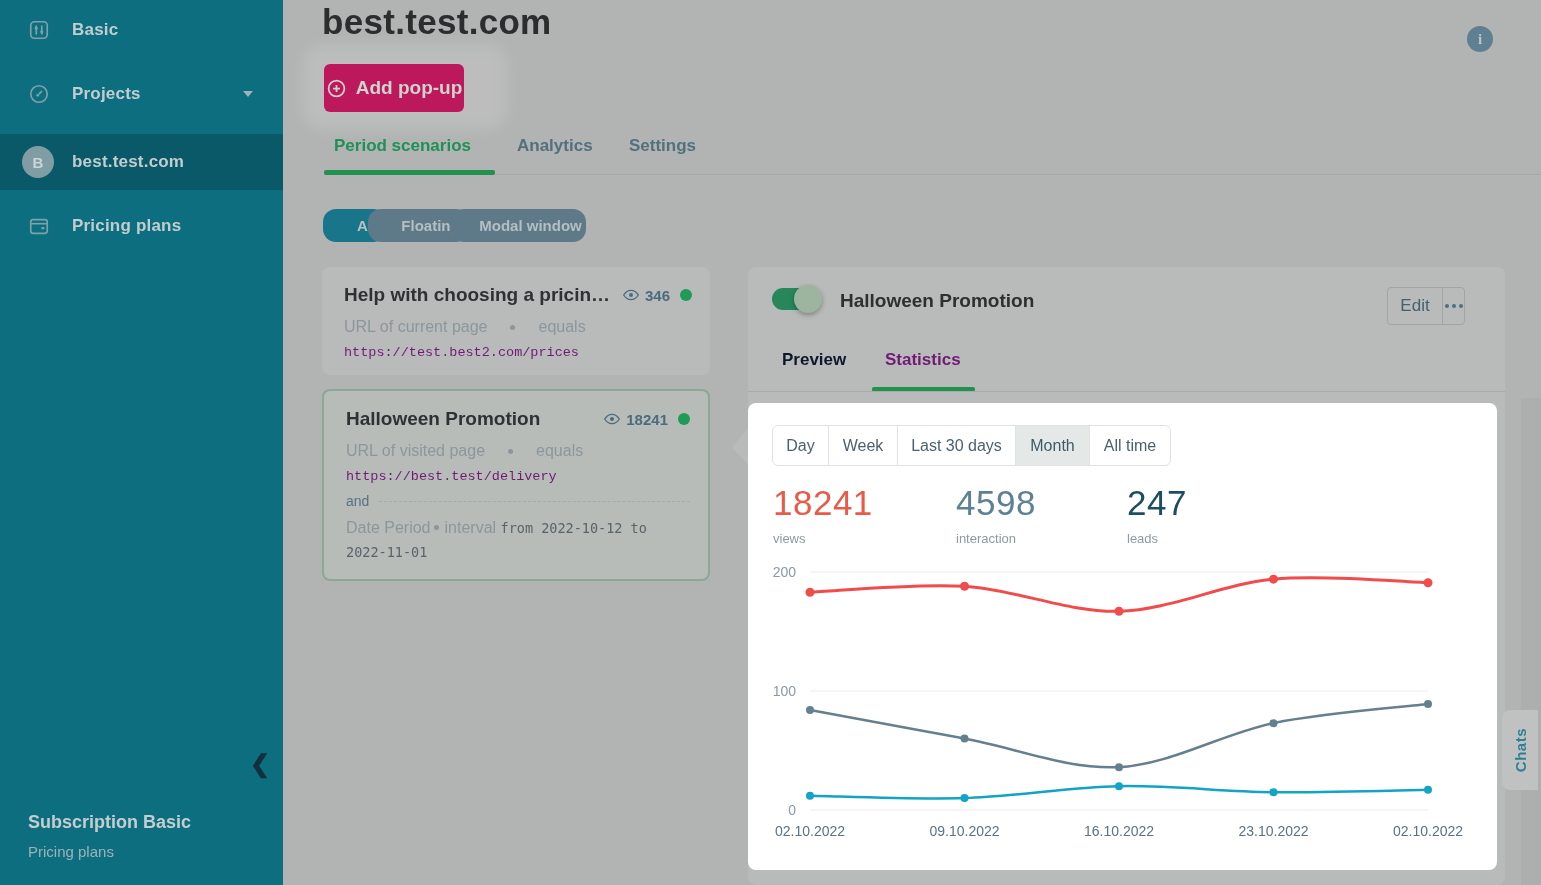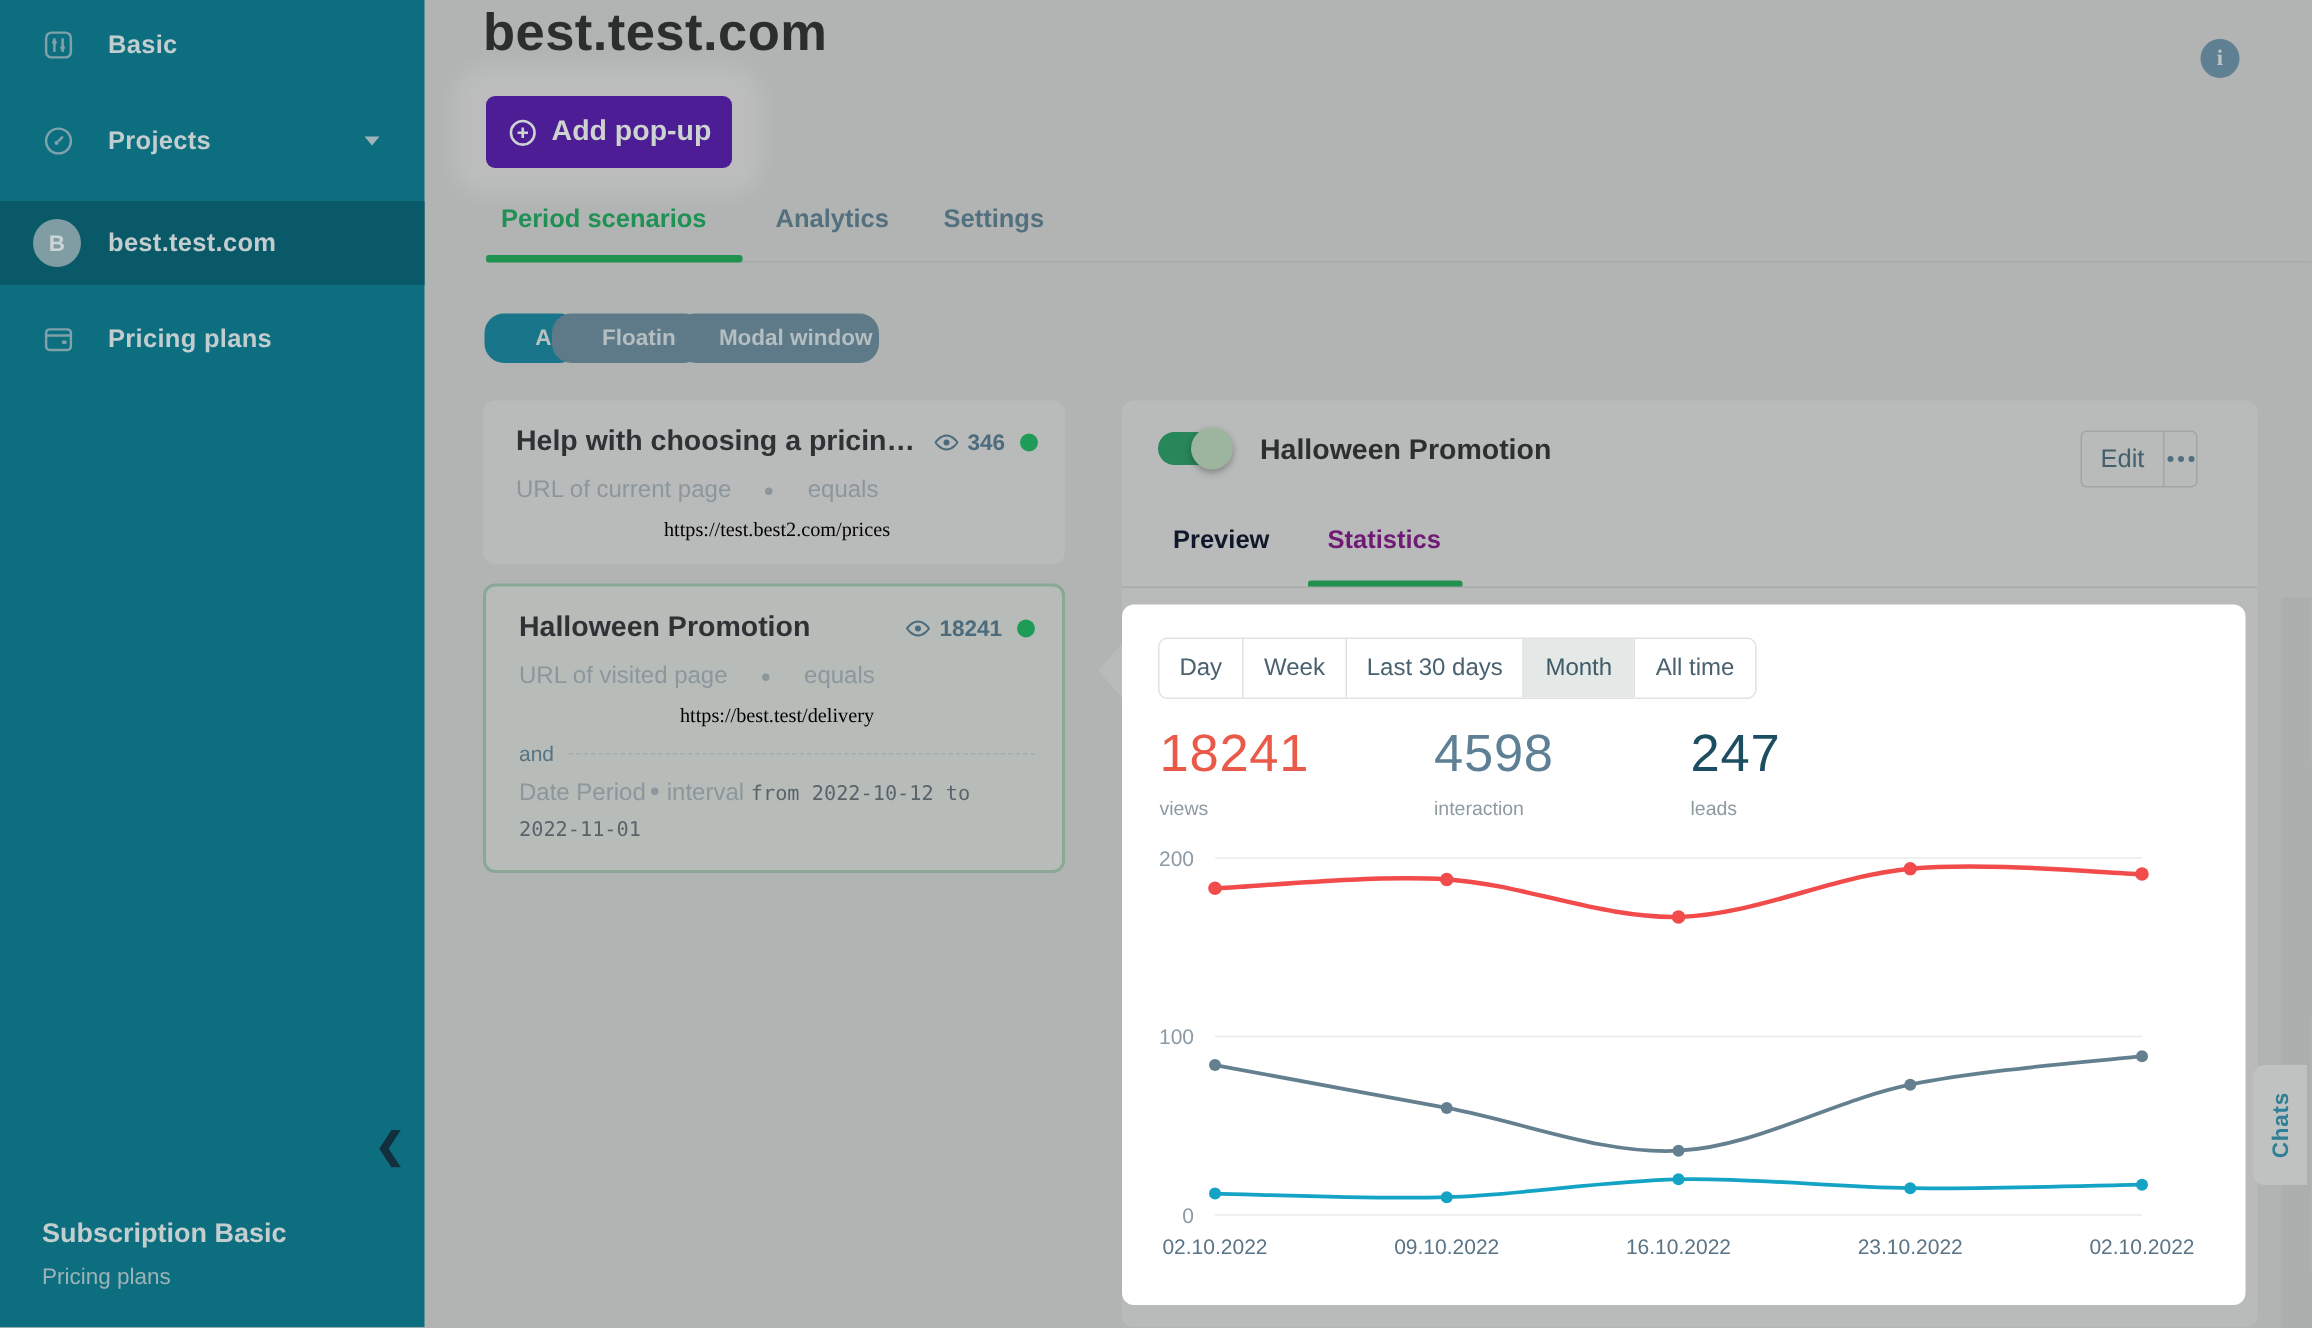--- a/index.html
+++ b/index.html
@@ -21,21 +21,21 @@
   #sub-title{left:28px;top:812px;font-size:18px;font-weight:bold;color:#c4cecf;}
   #sub-link{left:28px;top:843px;font-size:15px;color:#9db3b8;cursor:pointer;}
 
   
   #page-title{left:322px;top:2px;font-size:35px;font-weight:bold;color:#2b2d2e;letter-spacing:.3px;}
   #info-btn{left:1467px;top:26px;width:26px;height:26px;border-radius:50%;background:#5f7f92;
             color:#c0c4c4;font-size:15px;font-weight:bold;font-family:"Liberation Serif",serif;
             display:flex;align-items:center;justify-content:center;cursor:pointer;}
   #add-halo{left:302px;top:44px;width:206px;height:86px;border-radius:22px;
             background:rgba(255,255,255,0.13);filter:blur(7px);}
-  #add-btn{left:324px;top:64px;width:164px;height:48px;border-radius:6px;background:#4c1d95;
+  #add-btn{left:324px;top:64px;width:140px;height:48px;border-radius:6px;background:#be185d;
            display:flex;align-items:center;justify-content:center;gap:9px;cursor:pointer;}
   #add-btn span{font-size:19px;font-weight:bold;color:#cdd3ce;}
 
   .main-tab{top:136px;font-size:17px;font-weight:bold;cursor:pointer;color:#52707e;}
   .main-tab.on{color:#1f9155;}
   #tabs-hr{left:324px;top:174px;width:1217px;height:1px;background:#a7aaaa;}
   #tab-underline{left:324px;top:170px;width:171px;height:5px;background:#21914f;border-radius:2px;}
 
   .chip{top:209px;height:33px;border-radius:13px;background:#5e7a88;color:#b5bec1;font-size:15px;
         font-weight:bold;display:flex;align-items:center;justify-content:center;cursor:pointer;padding-left:24px;}
@@ -46,21 +46,21 @@
            padding:17px 18px 15px 22px;cursor:pointer;}
   #card2{border:2px solid #8aa896;background:#b7bcb9;}
   .sc-head{display:flex;align-items:center;}
   .sc-title{font-size:19px;font-weight:bold;color:#2f3234;white-space:nowrap;overflow:hidden;
             text-overflow:ellipsis;flex:1 1 auto;}
   .sc-views{display:flex;align-items:center;gap:6px;margin-left:10px;color:#4c6b7d;
             font-size:15px;font-weight:bold;}
   .sc-dot{width:12px;height:12px;border-radius:50%;background:#1f9b58;margin-left:10px;flex:0 0 auto;}
   .sc-meta{margin-top:12px;font-size:16px;color:#8b979c;display:flex;align-items:center;gap:23px;}
   .meta-sep{width:5px;height:5px;border-radius:50%;background:#8b979c;}
-  .sc-mono{margin-top:9px;font-size:13.5px;color:#000000;font-family:Liberation Serif, serif;text-align:center;}
+  .sc-mono{margin-top:9px;font-size:13.5px;color:#701a75;font-family:Liberation Mono, monospace;}
   .and-row{margin-top:9px;display:flex;align-items:center;}
   .and-lbl{font-size:14px;color:#567383;}
   .and-dash{flex:1;border-top:1px dashed #a2acac;margin-left:10px;}
   .rule2{margin-top:7px;font-size:16px;color:#8b979c;line-height:24px;}
   .rule2 .mono{font-size:13.5px;color:#59646a;font-family:"DejaVu Sans Mono",monospace;}
   .dot-inline{display:inline-block;width:5px;height:5px;border-radius:50%;background:#8b979c;
               vertical-align:middle;margin:0 6px 2px 3px;}
 
   
   #detail{left:748px;top:267px;width:757px;height:618px;background:#b9bbba;border-radius:8px;}

